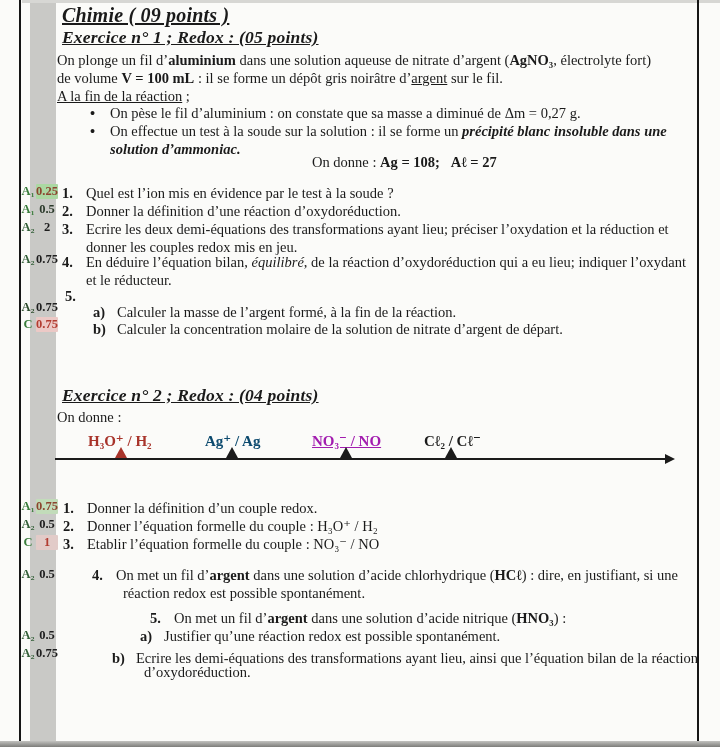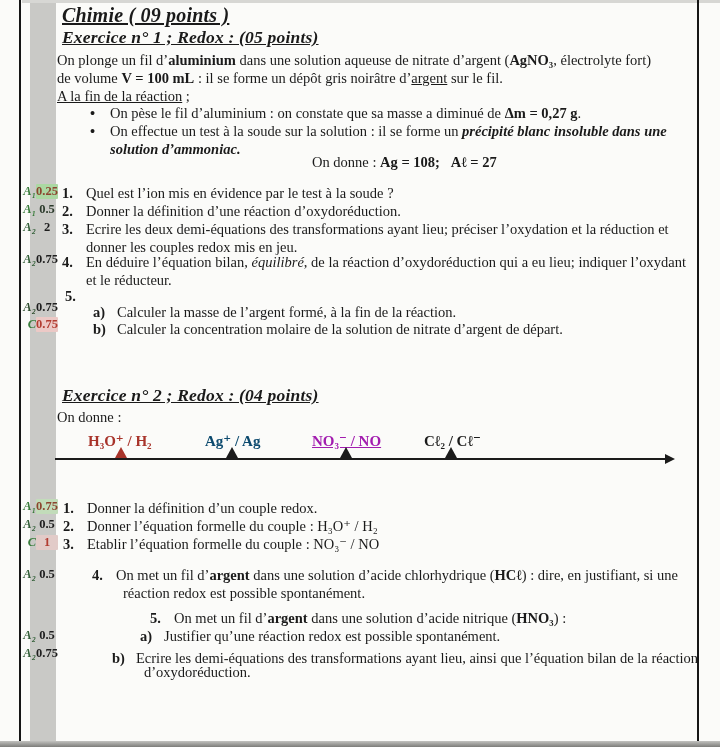--- a/index.html
+++ b/index.html
@@ -20,21 +20,21 @@
   .block{position:absolute;font-size:14.5px;line-height:18px;white-space:nowrap;z-index:2;}
   .block.h1{font-size:20px;line-height:23px;letter-spacing:.2px;}
   .block.h2{font-size:17.5px;line-height:20px;letter-spacing:.2px;}
   .block .num{display:inline-block;width:24px;font-weight:bold;}
   .block.bullet .num{width:20px;font-weight:bold;}
   .block.q5num .num{width:24px;}
 
   
   .mark{position:absolute;left:20px;width:38px;height:16px;display:flex;align-items:center;
         font-size:12.5px;font-weight:bold;line-height:15px;z-index:2;}
-  .mark .lbl{flex:0 0 16px;text-align:right;font-style:italic;}
+  .mark .lbl{flex:0 0 16px;text-align:center;}
   .mark .scr{flex:1;text-align:center;border-radius:1px;}
 
   
   #diagram{position:absolute;left:0;top:430px;width:720px;height:56px;z-index:2;}
   .couple{position:absolute;top:2px;font-weight:bold;font-size:15px;white-space:nowrap;}
   .marker{position:absolute;top:17px;width:0;height:0;
           border-left:6px solid transparent;border-right:6px solid transparent;
           border-bottom:11px solid #1b1b1b;}
   .axis{position:absolute;left:55px;top:28px;width:612px;height:2px;background:#1b1b1b;}
   .axis-arrow{position:absolute;left:665px;top:24px;width:0;height:0;
@@ -101,21 +101,21 @@
         <span class="lbl" style="color: rgb(53, 97, 58);">A₂</span>
         <span class="scr" style="color: rgb(30, 30, 30);">0.75</span>
       </div>
     </div>
   <div id="content">
       <div class="block h1" style="left: 62px; top: 4px;"><span style="font-weight: bold; font-style: italic; text-decoration: underline;">Chimie ( 09 points )</span></div>
       <div class="block h2" style="left: 62px; top: 27px;"><span style="font-weight: bold; font-style: italic; text-decoration: underline;">Exercice n° 1 ; Redox : (05 points)</span></div>
       <div class="block para" style="left: 57px; top: 51px;"><span>On plonge un fil d’</span><span style="font-weight: bold;">aluminium</span><span> dans une solution aqueuse de nitrate d’argent (</span><span style="font-weight: bold;">AgNO₃</span><span>, électrolyte fort)</span></div>
       <div class="block para" style="left: 57px; top: 69px;"><span>de volume </span><span style="font-weight: bold;">V = 100 mL</span><span> : il se forme un dépôt gris noirâtre d’</span><span style="text-decoration: underline;">argent</span><span> sur le fil.</span></div>
       <div class="block para" style="left: 57px; top: 87px;"><span style="text-decoration: underline;">A la fin de la réaction</span><span> ;</span></div>
-      <div class="block bullet" style="left: 90px; top: 104px;"><span class="num">•</span><span>On pèse le fil d’aluminium : on constate que sa masse a diminué de  </span><span style="font-weight: bold;">Δm = 0,27 g</span><span>.</span></div>
+      <div class="block bullet" style="left: 90px; top: 104px;"><span class="num">•</span><span>On pèse le fil d’aluminium : on constate que sa masse a diminué de  </span><span style="font-weight: normal;">Δm = 0,27 g</span><span>.</span></div>
       <div class="block bullet" style="left: 90px; top: 122px;"><span class="num">•</span><span>On effectue un test à la soude sur la solution : il se forme un </span><span style="font-weight: bold; font-style: italic;">précipité blanc insoluble dans une</span></div>
       <div class="block para" style="left: 110px; top: 140px;"><span style="font-weight: bold; font-style: italic;">solution d’ammoniac.</span></div>
       <div class="block para" style="left: 312px; top: 153px;"><span>On donne : </span><span style="font-weight: bold;">Ag = 108;&nbsp;&nbsp;&nbsp;Aℓ&nbsp;= 27</span></div>
       <div class="block item" style="left: 62px; top: 184px;"><span class="num">1.</span><span>Quel est l’ion mis en évidence par le test à la soude ?</span></div>
       <div class="block item" style="left: 62px; top: 202px;"><span class="num">2.</span><span>Donner la définition d’une réaction d’oxydoréduction.</span></div>
       <div class="block item" style="left: 62px; top: 220px;"><span class="num">3.</span><span>Ecrire les deux demi-équations des transformations ayant lieu; préciser l’oxydation et la réduction et</span></div>
       <div class="block para" style="left: 86px; top: 238px;"><span>donner les couples redox mis en jeu.</span></div>
       <div class="block item" style="left: 62px; top: 253px;"><span class="num">4.</span><span>En déduire l’équation bilan, </span><span style="font-style: italic;">équilibré</span><span>, de la réaction d’oxydoréduction qui a eu lieu; indiquer l’oxydant</span></div>
       <div class="block para" style="left: 86px; top: 271px;"><span>et le réducteur.</span></div>
       <div class="block item q5num" style="left: 65px; top: 287px;"><span class="num">5.</span></div>

